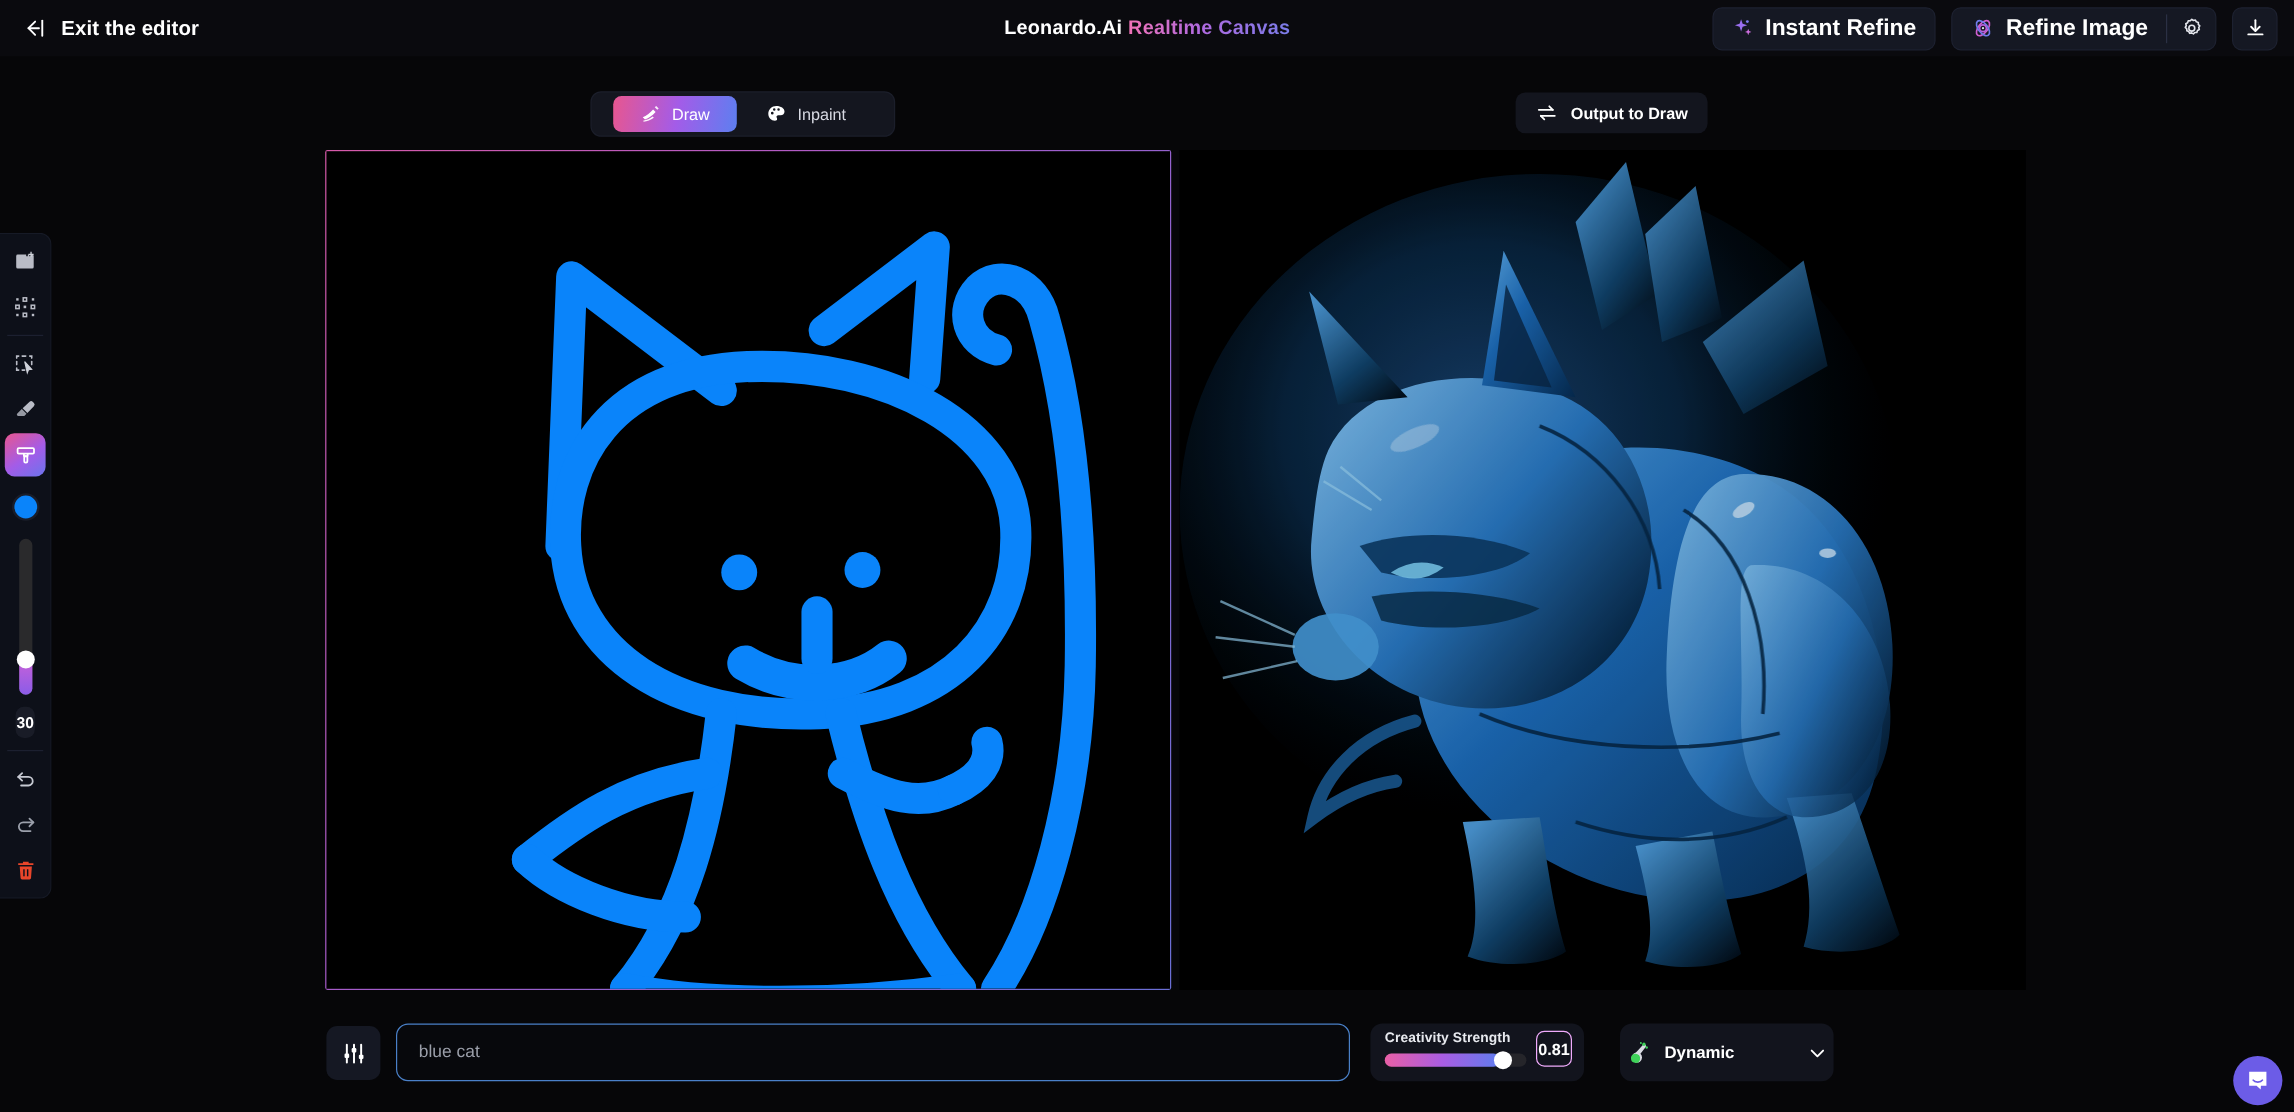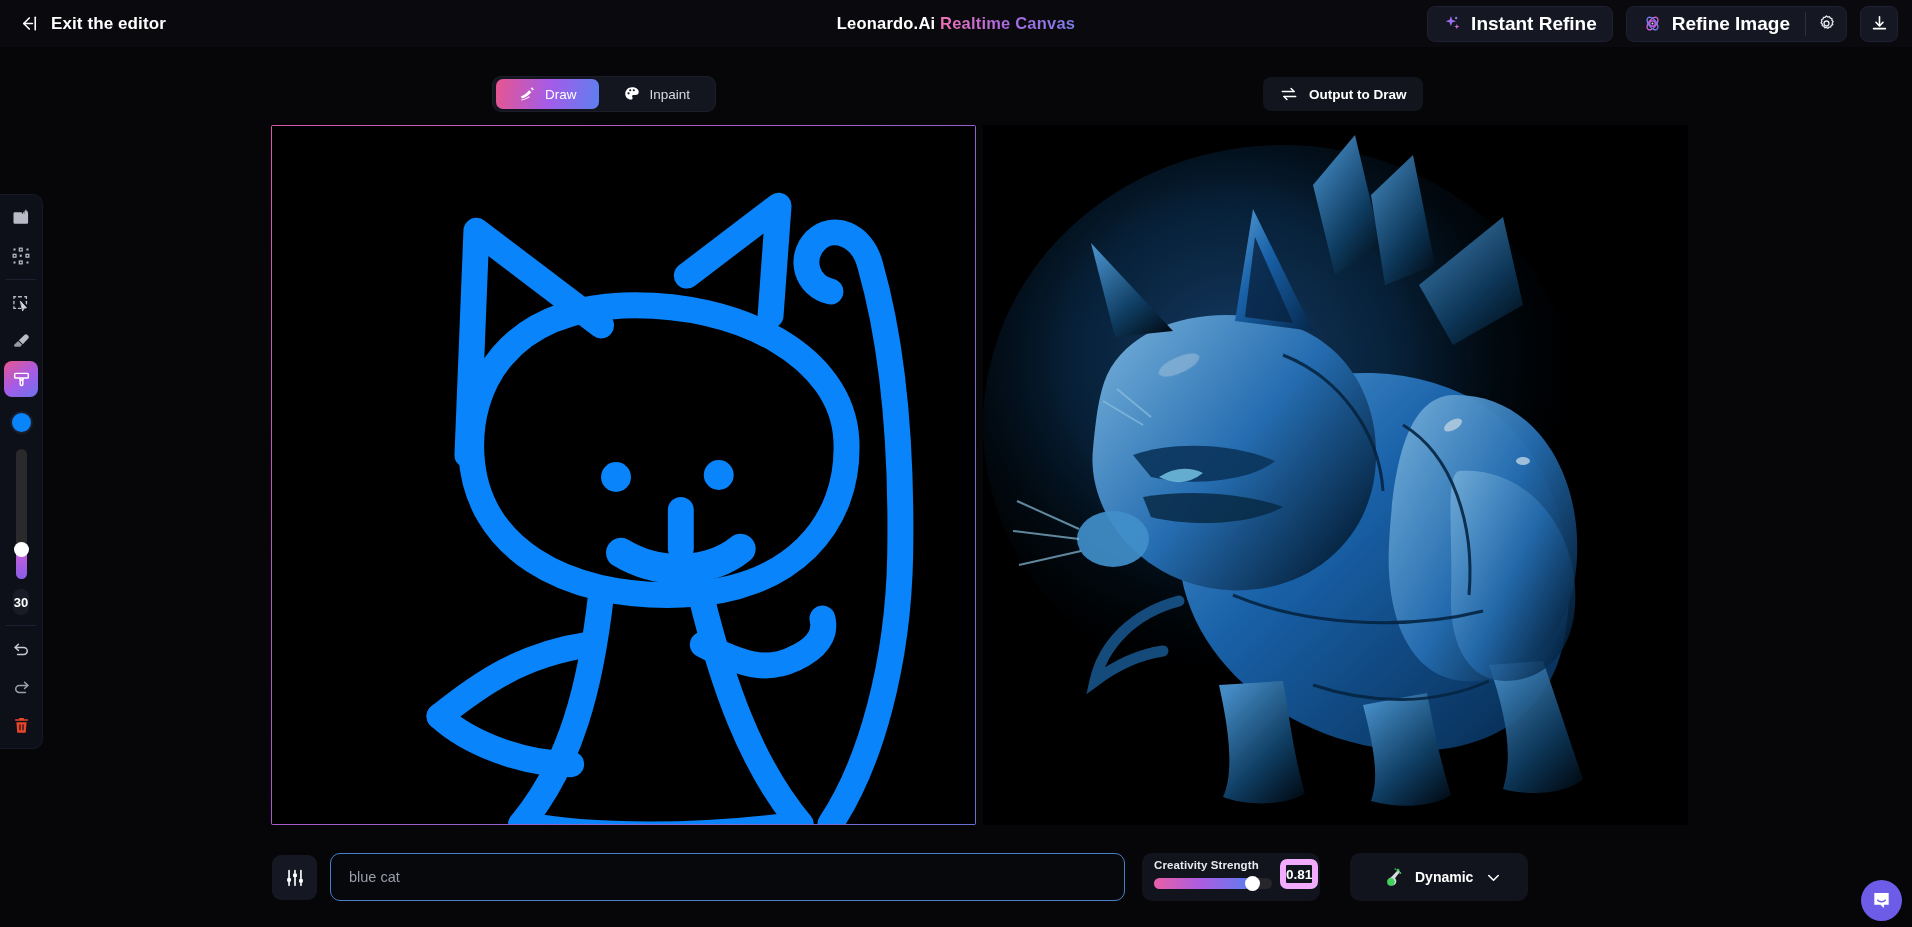--- a/index.html
+++ b/index.html
@@ -51,21 +51,21 @@
   #download-btn {
     width: 38px; height: 36px; border-radius: 8px; background: #151823;
     display: flex; align-items: center; justify-content: center; cursor: pointer;
     border: 1px solid #1d2130;
   }
 
   
   #tabs {
     position: absolute; left: 492px; top: 76px;
     height: 36px; background: #14161f; border-radius: 9px;
-    display: flex; align-items: center; padding: 3px; gap: 2px;
+    display: flex; align-items: center; padding: 18px; gap: 2px;
     border: 1px solid #1b1e2a;
   }
   .tab {
     height: 30px; border-radius: 7px; padding: 0 22px;
     display: flex; align-items: center; gap: 9px; cursor: pointer;
     font-size: 13.5px; color: #d7d9e2;
   }
   .tab.active {
     background: linear-gradient(100deg, #e8568f 0%, #a35ce8 52%, #5d7ff0 100%);
     color: #fff; font-weight: normal;
@@ -171,28 +171,28 @@
     position: absolute; left: 0; top: 0; height: 11px; width: 81%;
     border-radius: 6px;
     background: linear-gradient(90deg, #e85fa6 0%, #a95de2 50%, #5f7cee 100%);
   }
   #cs-knob {
     position: absolute; top: -2px; left: 77%; width: 15px; height: 15px;
     border-radius: 50%; background: #fff;
   }
   #cs-value {
     width: 40px; height: 30px; border-radius: 7px; background: #12141d;
-    border: 6px solid #f0abfc;
+    border: 1px solid #f0abfc;
     display: flex; align-items: center; justify-content: center;
     font-size: 13.5px; font-weight: bold; color: #fff;
   }
   #preset-select {
     position: absolute; left: 1350px; top: 853px; width: 178px; height: 48px;
     border-radius: 10px; background: #12141d;
-    display: flex; align-items: center; padding: 0 32px; gap: 11px; cursor: pointer;
+    display: flex; align-items: center; padding: 0 4px; gap: 11px; cursor: pointer;
   }
   #preset-label { font-size: 14px; font-weight: bold; color: #fff; flex: 1; }
   #interactive-btn {
     position: absolute; left: 1540px; top: 853px; width: 148px; height: 48px;
     border-radius: 10px; cursor: pointer;
     background: linear-gradient(100deg, #e8568f 0%, #a35ce8 55%, #6b82f0 100%);
     display: flex; align-items: center; justify-content: center; gap: 18px;
   }
   #interactive-label { font-size: 14px; font-weight: bold; color: #fff; }
   #chat-bubble {

